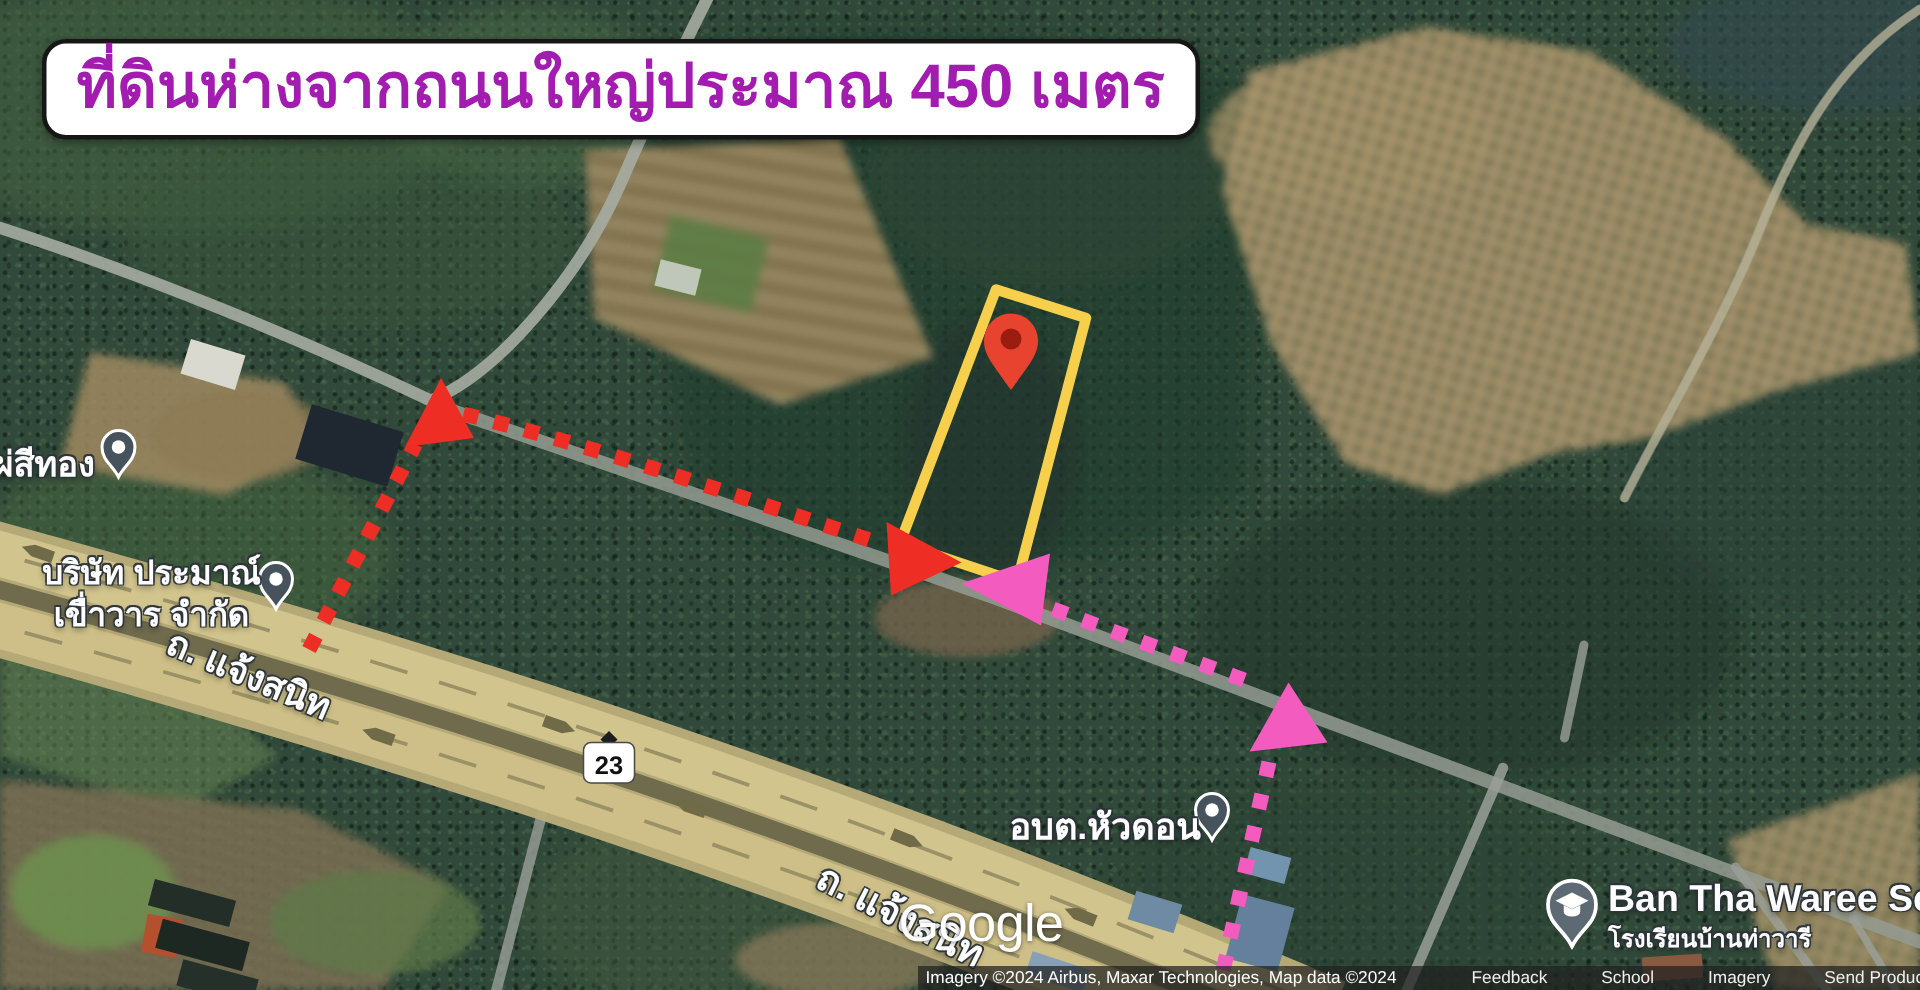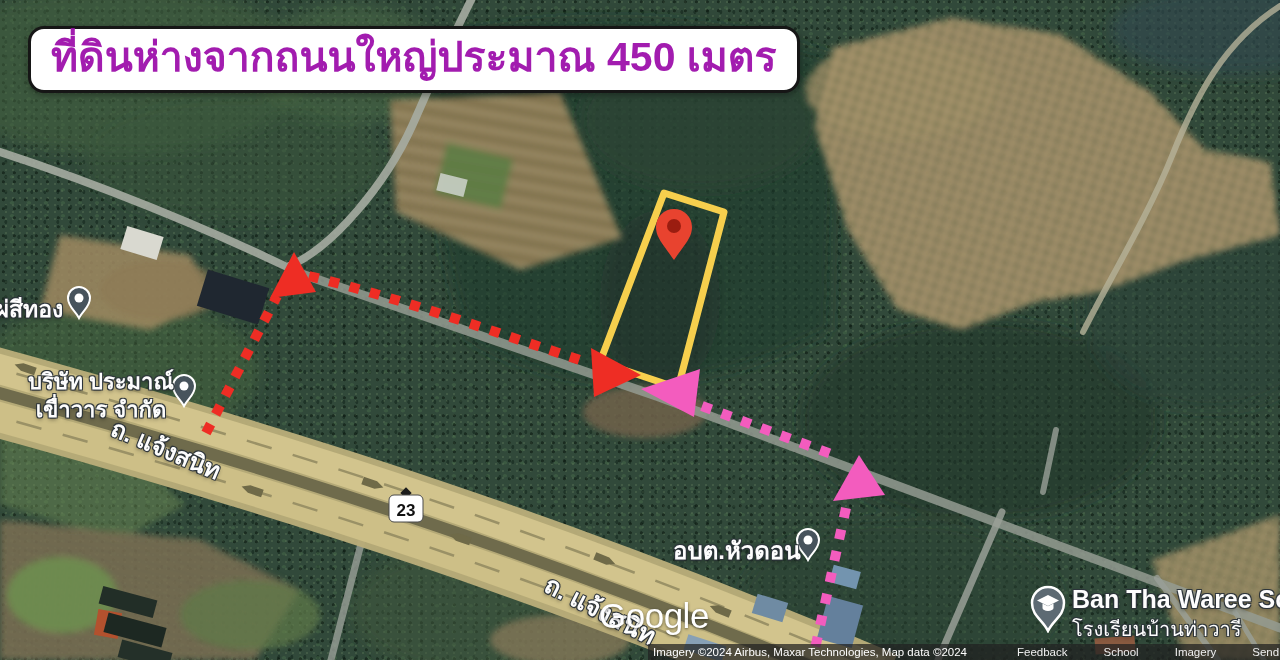--- a/index.html
+++ b/index.html
@@ -29,28 +29,28 @@
   }
   .poi-pin{position:absolute;}
   .company-label{left:26px;top:368px;width:150px;text-align:center;font-size:22px;line-height:1.25;}
   .roadlabel1{left:108px;top:430px;font-size:24px;transform:rotate(23deg);}
   .roadlabel2{left:540px;top:590px;font-size:25px;transform:rotate(27deg);}
   .google-logo{
     position:absolute;left:586px;top:596px;color:#fff;font-size:35px;font-weight:500;
     letter-spacing:-.5px;text-shadow:0 1px 3px rgba(0,0,0,.55);margin-left:13px;
   }
   .attribution{
-    position:absolute;left:648px;right:0;bottom:0;height:16px;
+    position:absolute;left:612px;right:0;bottom:0;height:16px;
     background:rgba(32,32,32,.72);display:flex;align-items:center;
     color:#fff;font-size:11.5px;white-space:nowrap;overflow:hidden;padding-left:5px;
   }
   .attr-links{display:flex;gap:36px;margin-left:50px;}
   .attr-links span{color:#efefef;}
   .schoollabel-en{left:1072px;top:585px;font-size:25px;}
-  .schoollabel-th{left:1072px;top:613px;font-size:20px;font-weight:400;}
+  .schoollabel-th{left:1072px;top:613px;font-size:16px;font-weight:700;}
   .obtlabel{left:632px;top:531px;font-size:24px;margin-left:41px;}
   .phailabel{left:-16px;top:291px;font-size:23px;}
 </style>
 </head>
 <body>
 
 <div class="stage">
 
   <svg class="terrain" viewBox="0 0 1280 660">
     <defs>

